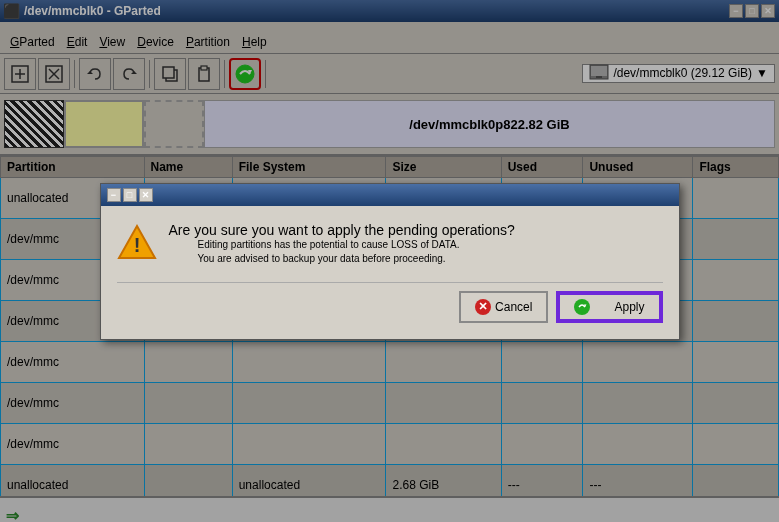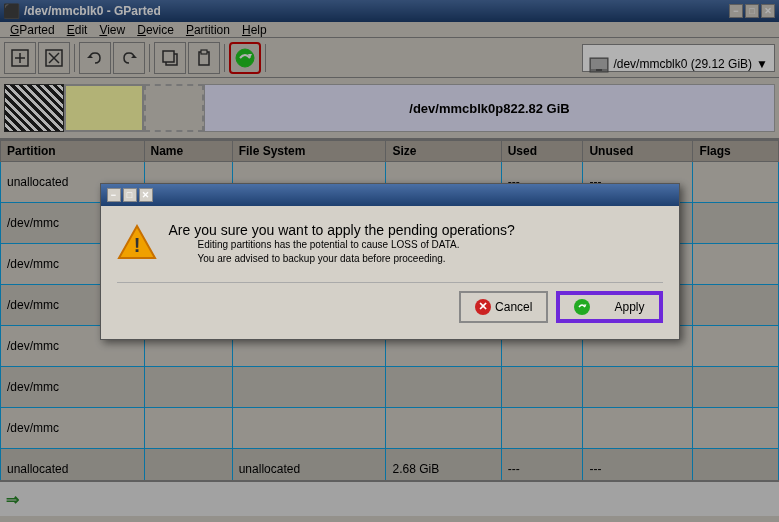--- a/index.html
+++ b/index.html
@@ -46,23 +46,23 @@
       margin-right: 4px;
       background: #4a8;
       display: inline-block;
     }
 
     
     #menu-bar {
       background: #d4d0c8;
       border-bottom: 1px solid #888;
       display: flex;
-      align-items: center;
+      align-items: flex-end;
       padding: 2px 4px;
-      height: 16px;
+      height: 32px;
     }
     .menu-item {
       padding: 2px 6px;
       cursor: pointer;
       font-size: 12px;
     }
     .menu-item span { text-decoration: underline; }
 
     
     #toolbar {
@@ -91,25 +91,25 @@
     }
     .tb-separator {
       width: 1px;
       height: 28px;
       background: #888;
       margin: 0 2px;
     }
     #device-selector {
       margin-left: auto;
       display: flex;
-      align-items: flex-start;
+      align-items: flex-end;
       background: #fff;
       border: 1px solid #888;
-      padding: 12px 6px;
-      height: 28px;
+      padding: 2px 6px;
+      height: 19px;
       font-size: 12px;
     }
 
     
     #disk-visual {
       background: #d4d0c8;
       border-bottom: 2px solid #888;
       padding: 4px;
       display: flex;
       align-items: center;

